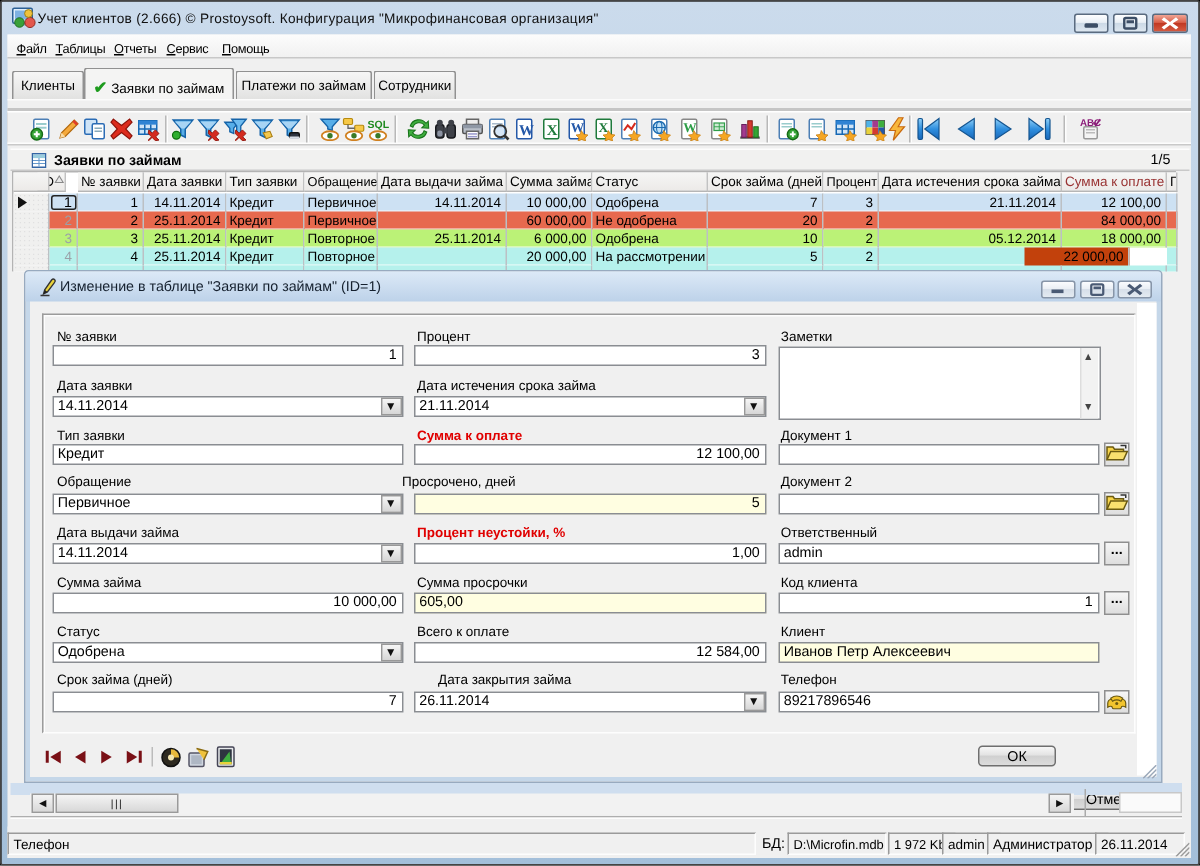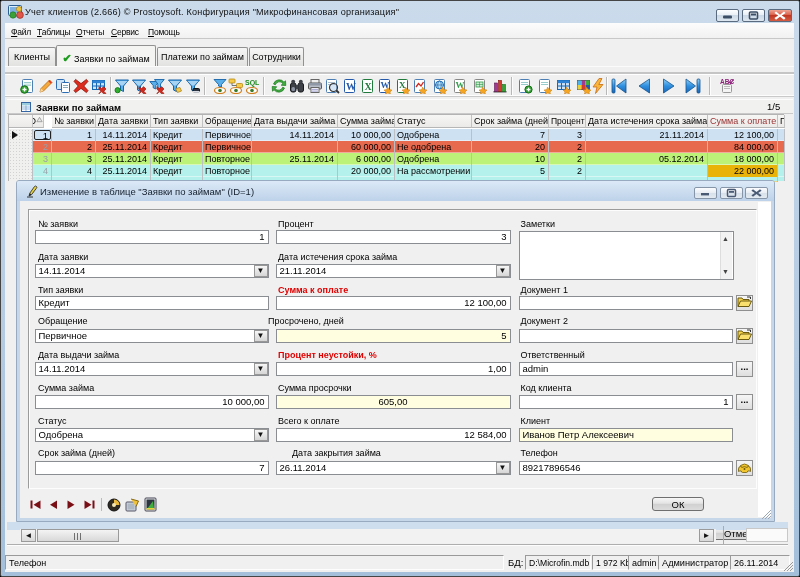--- a/index.html
+++ b/index.html
@@ -399,21 +399,21 @@
     <div class="gc rt" style="left:43px;top:50px;width:44px;height:12px;background:#b5f1ec;box-shadow:inset 0 -1px 0 rgba(255,255,255,.45);">4</div>
     <div class="gc rt" style="left:87px;top:50px;width:55px;height:12px;background:#b5f1ec;box-shadow:inset 0 -1px 0 rgba(255,255,255,.45);">25.11.2014</div>
     <div class="gc " style="left:142px;top:50px;width:52px;height:12px;background:#b5f1ec;box-shadow:inset 0 -1px 0 rgba(255,255,255,.45);">Кредит</div>
     <div class="gc " style="left:194px;top:50px;width:49px;height:12px;background:#b5f1ec;box-shadow:inset 0 -1px 0 rgba(255,255,255,.45);">Повторное</div>
     <div class="gc rt" style="left:243px;top:50px;width:86px;height:12px;background:#b5f1ec;box-shadow:inset 0 -1px 0 rgba(255,255,255,.45);"></div>
     <div class="gc rt" style="left:329px;top:50px;width:57px;height:12px;background:#b5f1ec;box-shadow:inset 0 -1px 0 rgba(255,255,255,.45);">20 000,00</div>
     <div class="gc " style="left:386px;top:50px;width:77px;height:16px;background:#b5f1ec;box-shadow:inset 0 -1px 0 rgba(255,255,255,.45);">На рассмотрении</div>
     <div class="gc rt" style="left:463px;top:50px;width:77px;height:12px;background:#b5f1ec;box-shadow:inset 0 -1px 0 rgba(255,255,255,.45);">5</div>
     <div class="gc rt" style="left:540px;top:50px;width:37px;height:12px;background:#b5f1ec;box-shadow:inset 0 -1px 0 rgba(255,255,255,.45);">2</div>
     <div class="gc rt" style="left:577px;top:50px;width:122px;height:12px;background:#b5f1ec;box-shadow:inset 0 -1px 0 rgba(255,255,255,.45);"></div>
-    <div class="gc rt" style="left:699px;top:50px;width:70px;height:17px;background:#eab308;box-shadow:inset 0 -1px 0 rgba(255,255,255,.45);">22 000,00</div>
+    <div class="gc rt" style="left:674px;top:50px;width:70px;height:17px;background:#c2410c;box-shadow:inset 0 -1px 0 rgba(255,255,255,.45);">22 000,00</div>
     <div class="gc " style="left:769px;top:50px;width:7px;height:12px;background:#b5f1ec;box-shadow:inset 0 -1px 0 rgba(255,255,255,.45);"></div>
     <div class="gc mk" style="left:0;top:62px;width:24px;height:4px"></div>
     <div class="gc rt" style="left:24px;top:62px;width:19px;height:4px;background:#b5f1ec;color:#9aa1a8"></div>
     <div class="gc rt" style="left:43px;top:62px;width:44px;height:4px;background:#b5f1ec;"></div>
     <div class="gc rt" style="left:87px;top:62px;width:55px;height:4px;background:#b5f1ec;"></div>
     <div class="gc " style="left:142px;top:62px;width:52px;height:4px;background:#b5f1ec;"></div>
     <div class="gc " style="left:194px;top:62px;width:49px;height:4px;background:#b5f1ec;"></div>
     <div class="gc rt" style="left:243px;top:62px;width:86px;height:4px;background:#b5f1ec;"></div>
     <div class="gc rt" style="left:329px;top:62px;width:57px;height:4px;background:#b5f1ec;"></div>
     <div class="gc " style="left:386px;top:62px;width:77px;height:4px;background:#b5f1ec;"></div>
@@ -474,21 +474,21 @@
 <div class="lbl" style="left:278px;top:252px">Дата истечения срока займа</div>
 <div class="fld" style="left:275.5px;top:264px;width:235px;padding-right:18px;">21.11.2014</div>
 <div class="ar" style="left:495.5px;top:265px">▼</div>
 <div class="rlbl" style="left:278px;top:284.5px">Сумма к оплате</div>
 <div class="fld" style="left:275.5px;top:296px;width:235px;text-align:right;">12 100,00</div>
 <div class="lbl" style="left:268px;top:316px">Просрочено, дней</div>
 <div class="fld yel" style="left:275.5px;top:328.5px;width:235px;text-align:right;">5</div>
 <div class="rlbl" style="left:278px;top:349.5px">Процент неустойки, %</div>
 <div class="fld" style="left:275.5px;top:362px;width:235px;text-align:right;">1,00</div>
 <div class="lbl" style="left:278px;top:382.5px">Сумма просрочки</div>
-<div class="fld yel" style="left:275.5px;top:395px;width:235px;text-align:center;">605,00</div>
+<div class="fld yel" style="left:275.5px;top:395px;width:235px;text-align:left;">605,00</div>
 <div class="lbl" style="left:278px;top:415.5px">Всего к оплате</div>
 <div class="fld" style="left:275.5px;top:428px;width:235px;text-align:right;">12 584,00</div>
 <div class="lbl" style="left:292px;top:448px">Дата закрытия займа</div>
 <div class="fld" style="left:275.5px;top:460.5px;width:235px;padding-right:18px;">26.11.2014</div>
 <div class="ar" style="left:495.5px;top:461.5px">▼</div>
 <div class="lbl" style="left:520.5px;top:219px">Заметки</div>
 <div class="abs" style="left:518.5px;top:231px;width:215px;height:49px;background:#fff;border:1px solid #8a8d92"></div>
 <div class="abs" style="left:720px;top:232px;width:12px;height:47px;background:#f2f2f2;border-left:1px solid #ddd"></div>
 <div class="abs" style="left:722px;top:235px;font-size:7px;color:#444">▲</div>
 <div class="abs" style="left:722px;top:268px;font-size:7px;color:#444">▼</div>

